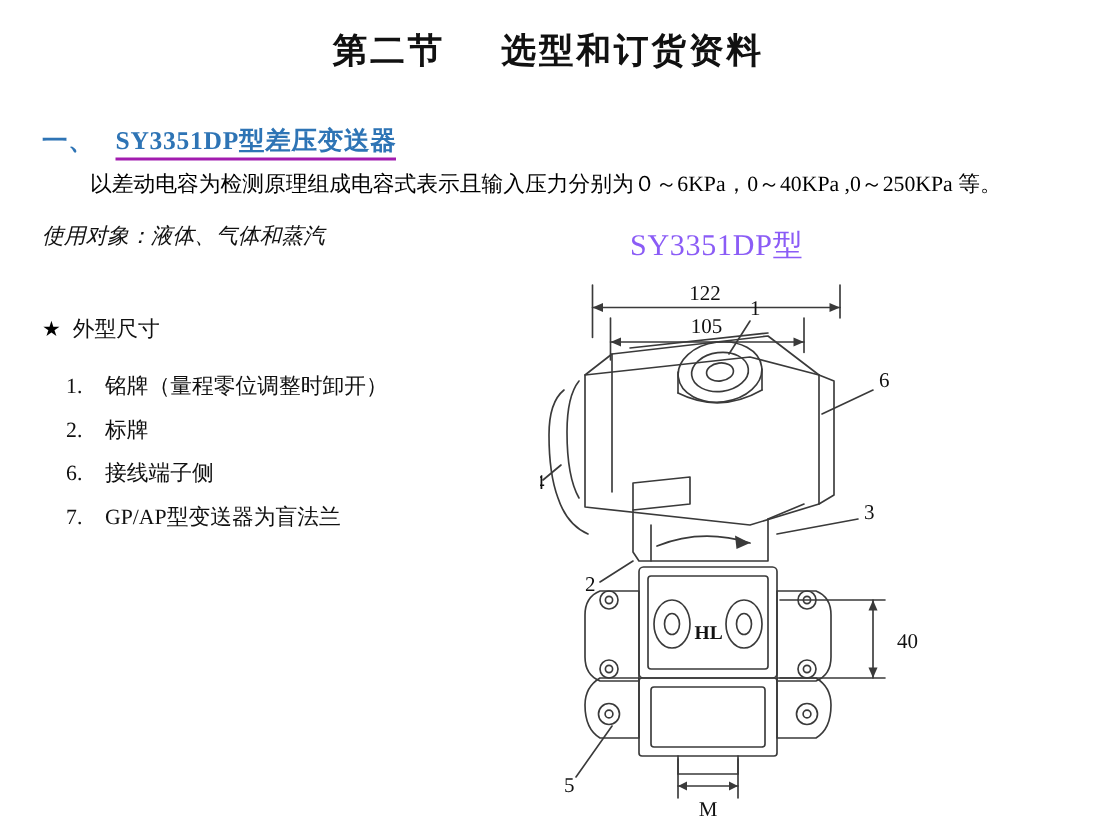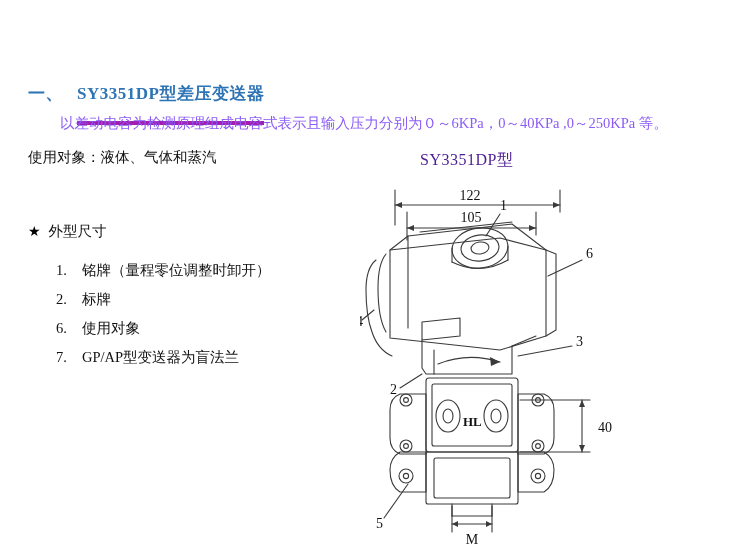--- a/index.html
+++ b/index.html
@@ -47,66 +47,66 @@
     font-weight: bold;
     color: #2e74b5;
     letter-spacing: 0.5px;
     white-space: nowrap;
   }
   .section-head .num {
     color: #2e74b5;
     margin-right: 14px;
   }
   .section-head .u {
-    border-bottom: 4px solid #a21caf;
-    padding-bottom: 18px;
+    border-bottom: 2px solid #a21caf;
+    padding-bottom: 2px;
   }
 
   
   .body-para {
     position: absolute;
     top: 112px;
     left: 28px;
     width: 660px;
     font-size: 14.5px;
     line-height: 22px;
     text-indent: 32px;
-    color: #8b5cf6;
+    color: #000000;
   }
   .usage-line {
     position: absolute;
     top: 148px;
     left: 28px;
     font-size: 14.5px;
     color: #111;
+    font-style: italic;
   }
 
   
   .star-head {
     position: absolute;
     top: 210px;
     left: 28px;
     font-size: 14.5px;
     color: #111;
     white-space: nowrap;
-    margin-top: 12px;
   }
   .star {
     color: #000;
     font-size: 14px;
     margin-right: 8px;
   }
 
   
   .num-list {
     position: absolute;
     top: 240px;
     left: 40px;
     width: 330px;
-    margin: 16px;
+    margin: 4px;
     padding: 0;
     list-style: none;
   }
   .num-list li {
     font-size: 14.5px;
     line-height: 29px;
     color: #111;
     white-space: nowrap;
   }
   .num-list li .idx {
@@ -128,52 +128,57 @@
     position: absolute;
     left: 360px;
     top: 150px;
     width: 365px;
     height: 400px;
   }
   .fig-caption {
     position: absolute;
     left: 60px;
     top: 0px;
-    font-size: 16px;
-    color: #4c1d95;
+    font-size: 20px;
+    color: #8b5cf6;
     letter-spacing: 0.5px;
   }
   .fig-svg {
     position: absolute;
     left: 0;
     top: 0;
   }
 </style>
 </head>
 <body>
 
 <div class="page">
 
+  <div class="doc-title">
+    <span>第二节</span>
+    <span class="gap"></span>
+    <span>选型和订货资料</span>
+  </div>
 
   <div class="section-head">
     <span class="num">一、</span><span class="u">SY3351DP型差压变送器</span>
   </div>
 
   <div class="body-para">以差动电容为检测原理组成电容式表示且输入压力分别为０～6KPa，0～40KPa ,0～250KPa 等。</div>
 
   <div class="usage-line">使用对象：液体、气体和蒸汽</div>
 
   <div class="star-head">
     <span class="star">★</span><span>外型尺寸</span>
   </div>
 
   <ul class="num-list">
     <li><span class="idx">1.</span><span>铭牌（量程零位调整时卸开）</span></li>
     <li><span class="idx">2.</span><span>标牌</span></li>
-    <li><span class="idx">6.</span><span>使用对象</span></li>
+    <li><span class="idx">6.</span><span>接线端子侧</span></li>
     <li><span class="idx">7.</span><span>GP/AP型变送器为盲法兰</span></li>
   </ul>
 
   <div class="figure">
     <div class="fig-caption">SY3351DP型</div>
 
     <svg class="fig-svg" width="365" height="400" viewBox="0 0 365 400">
       <g fill="none" stroke="#3a3a3a" stroke-width="1.1" stroke-linejoin="round" stroke-linecap="round">
 
         <g stroke="#3a3a3a">

